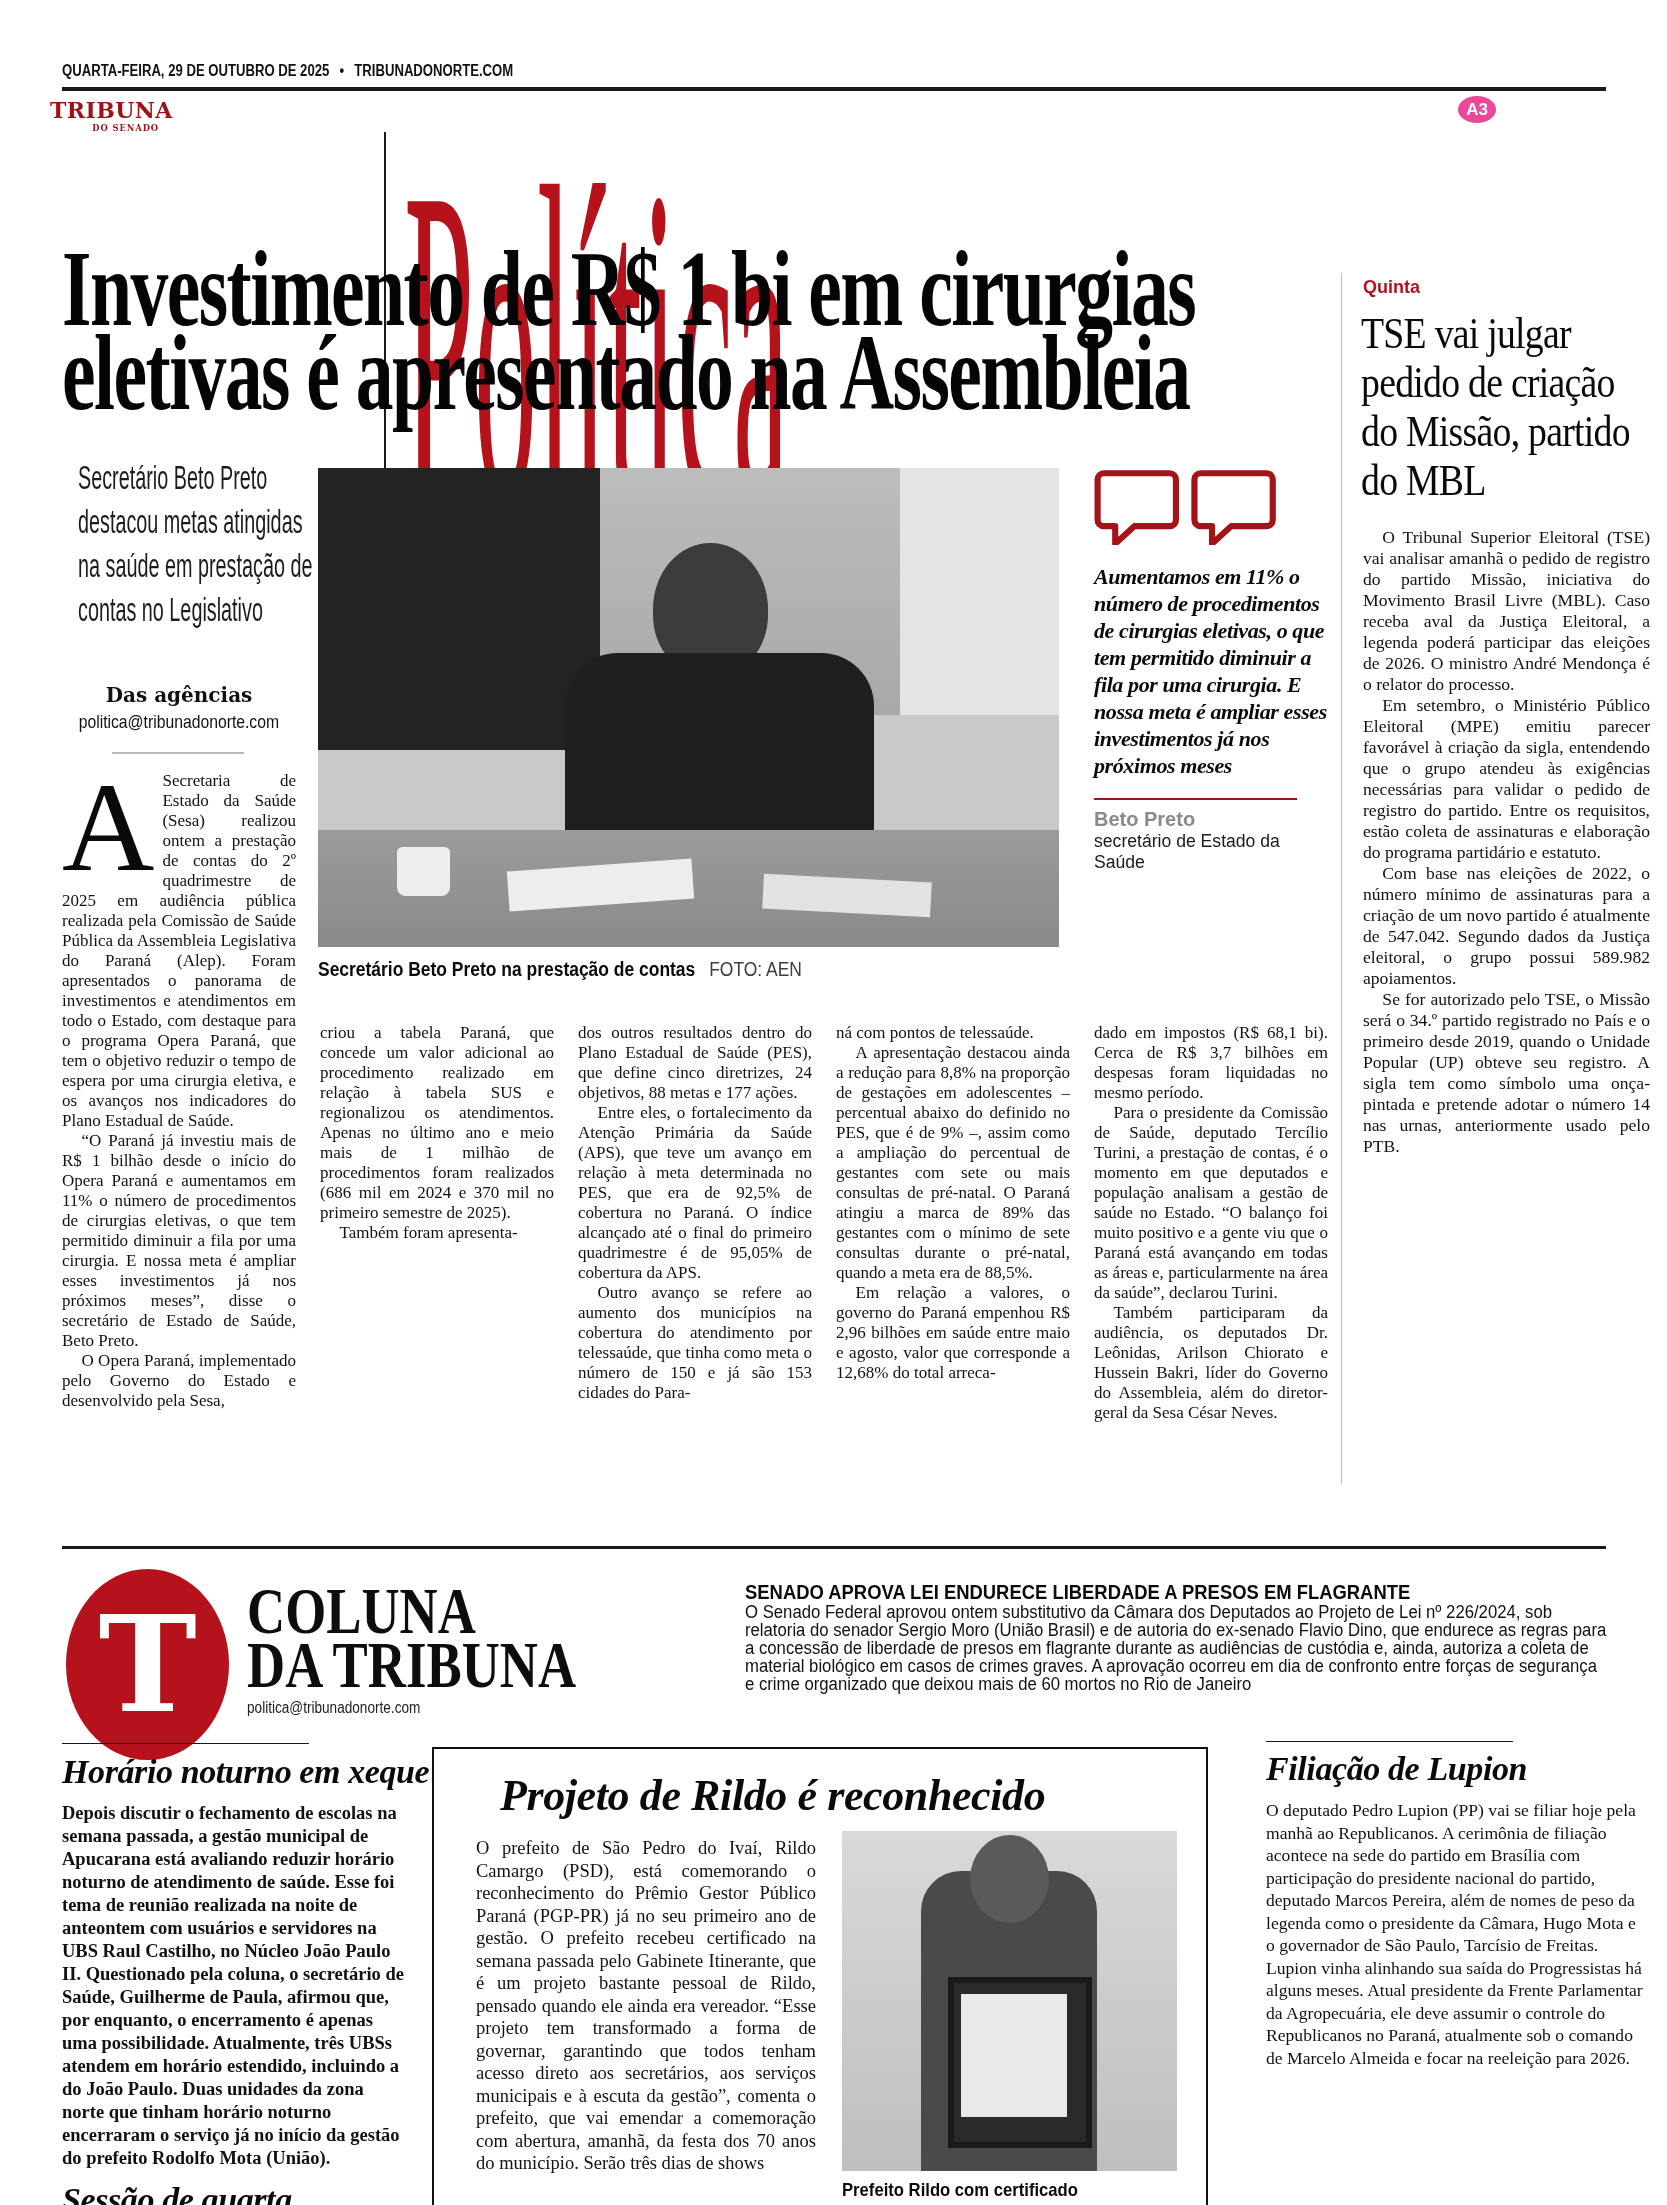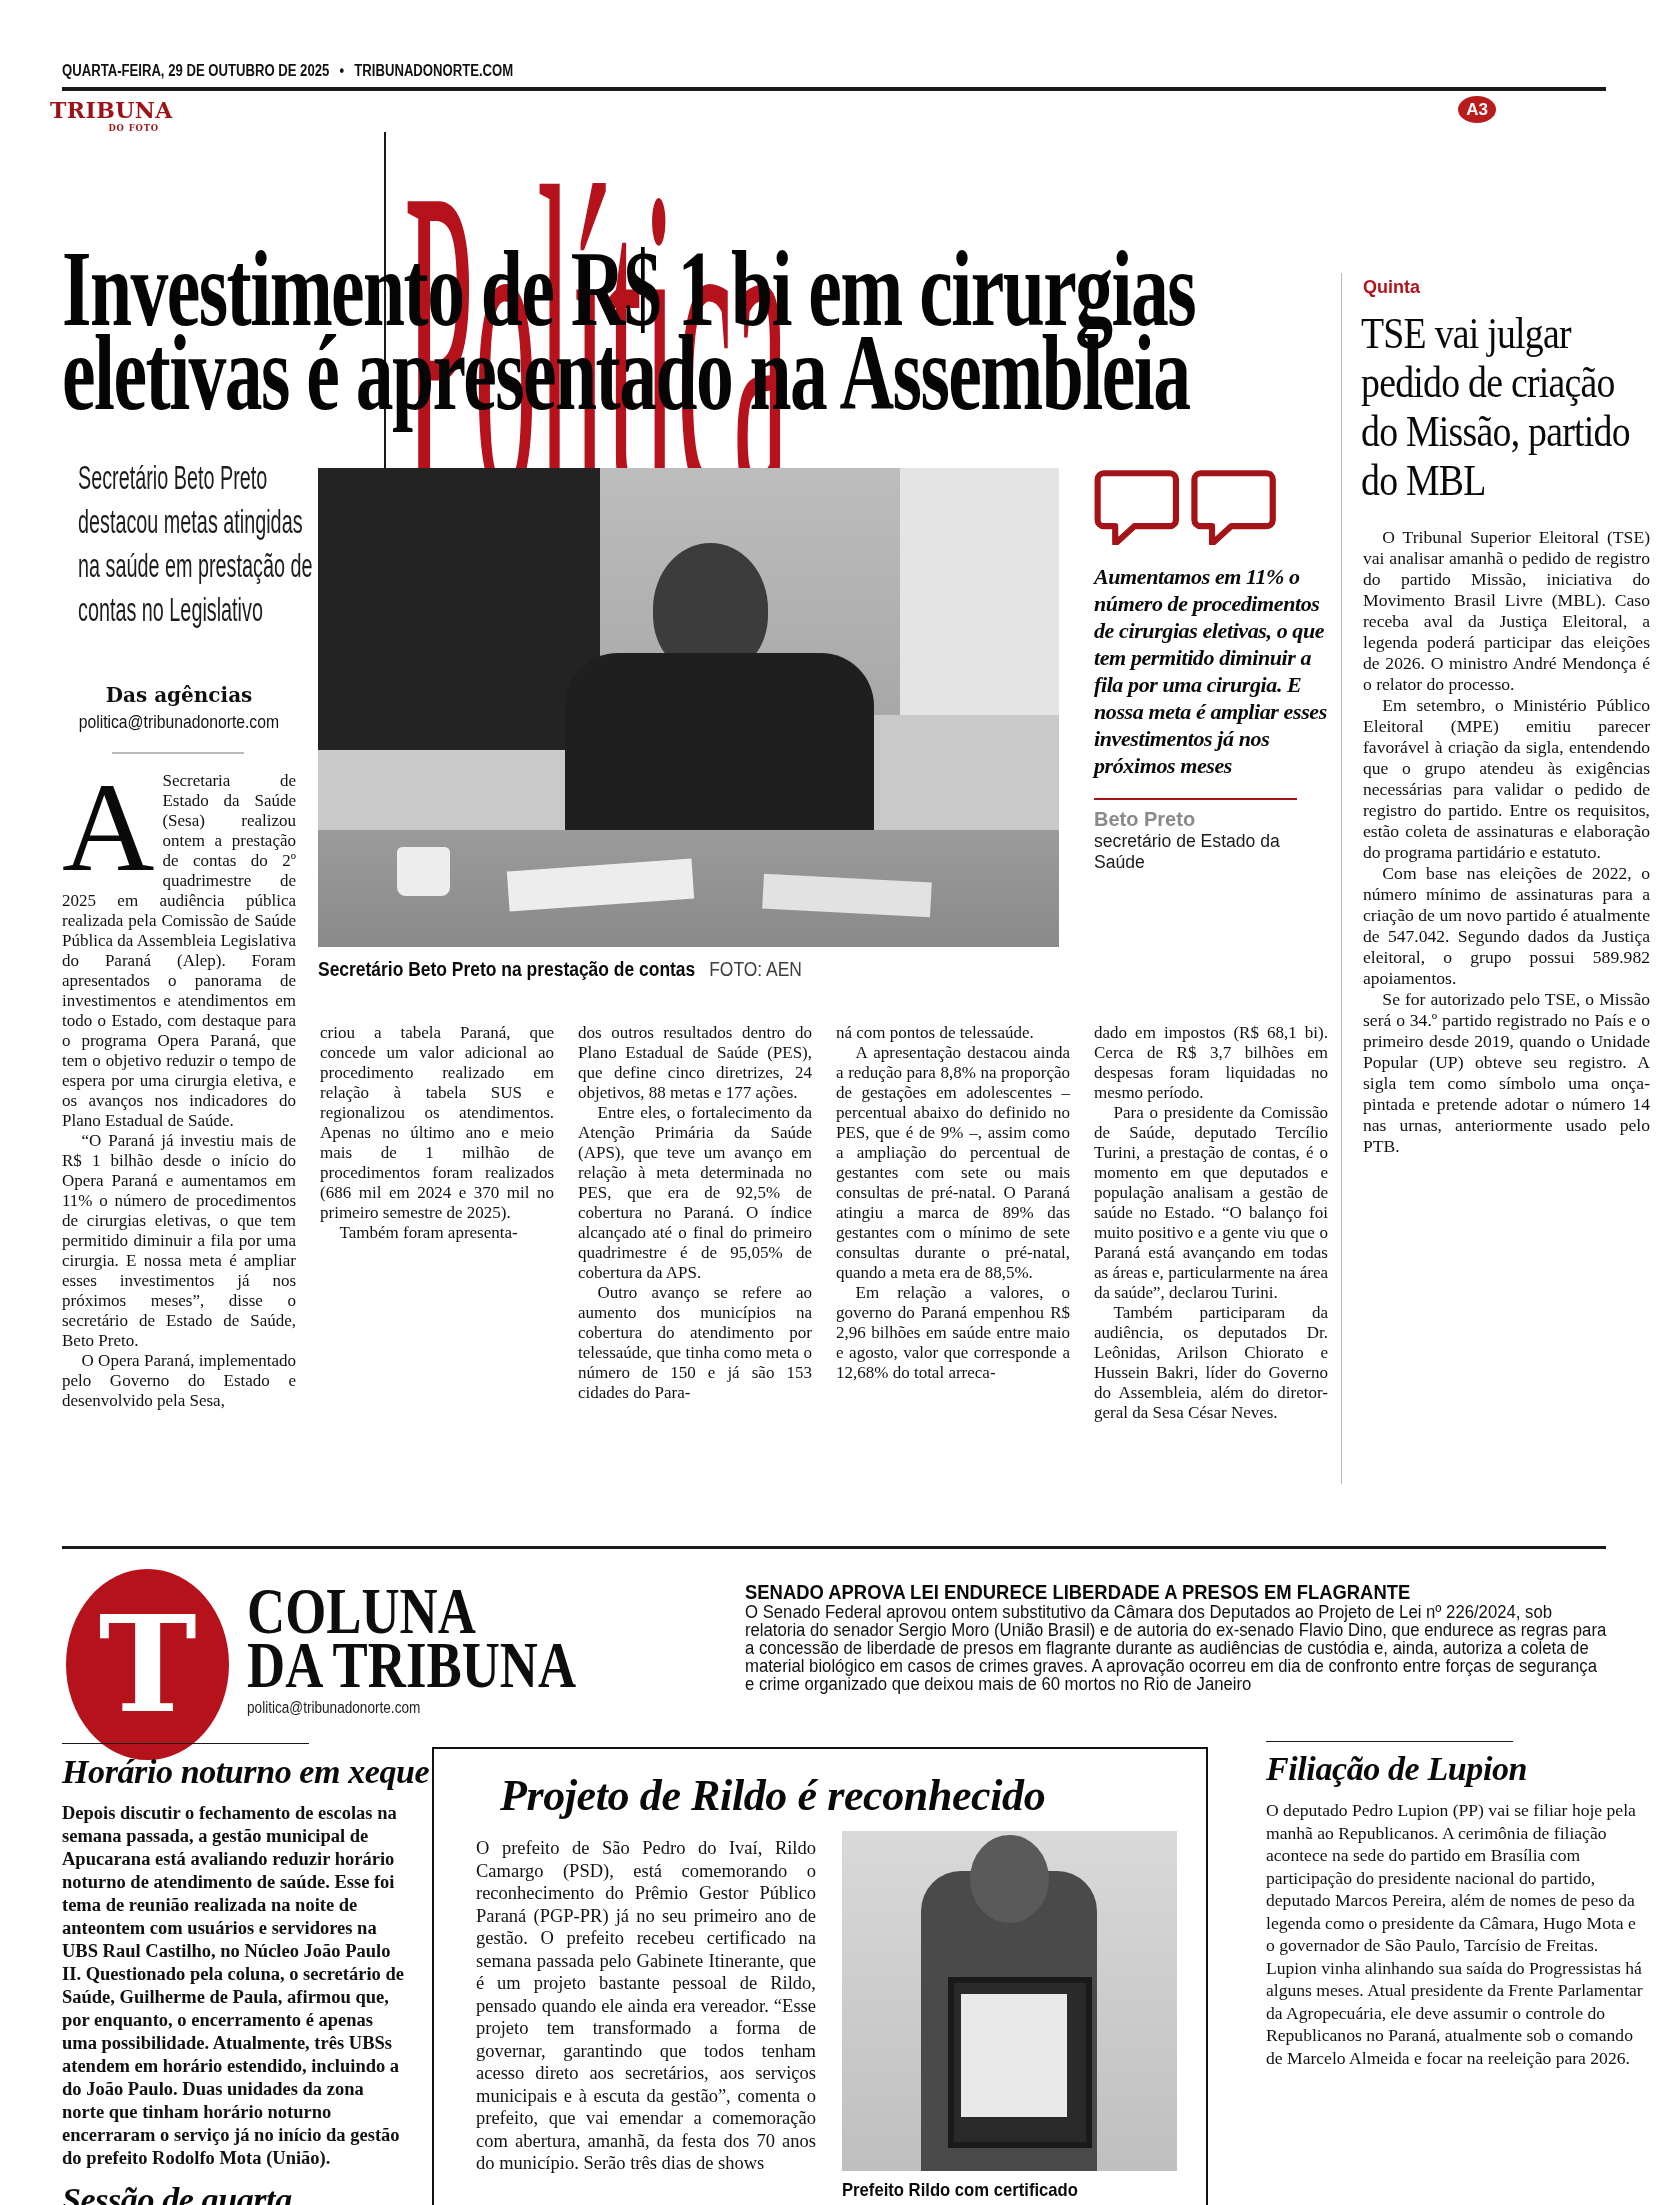--- a/index.html
+++ b/index.html
@@ -31,30 +31,30 @@
   <span class="sq" style="transform:scaleX(0.82);width:1279px;">
     <span>QUARTA-FEIRA, 29 DE OUTUBRO DE 2025</span>
     <span style="padding:0 8px;">•</span>
     <span>TRIBUNADONORTE.COM</span>
   </span>
 </div>
 <div class="abs rule" style="left:62px;top:87px;width:1544px;height:4.4px;"></div>
 
 <div class="abs djs" style="left:50px;top:98px;width:273px;">
   <div style="font-weight:bold;font-size:22px;line-height:25.6px;color:#9c1217;letter-spacing:0.4px;">TRIBUNA</div>
-  <div style="font-weight:bold;font-size:8.4px;line-height:8.8px;color:#9c1217;width:109px;text-align:right;letter-spacing:0.9px;">DO FOTO</div>
+  <div style="font-weight:bold;font-size:8.4px;line-height:8.8px;color:#9c1217;width:109px;text-align:right;letter-spacing:0.9px;">DO SENADO</div>
 </div>
 
 <div class="abs rule" style="left:384px;top:132px;width:2.2px;height:494px;"></div>
 
 <div class="abs" style="left:404px;top:79px;width:1455px;height:551px;overflow:hidden;">
   <span class="sq" style="transform:scaleX(0.28);width:5072px;font-family:'Liberation Serif',serif;font-size:450px;line-height:1.18;color:#b5121b;">Política</span>
 </div>
 
-<div class="abs" style="left:1458px;top:96px;width:38px;height:27px;background:#b91c1c;border-radius:50%;display:flex;align-items:center;justify-content:center;">
+<div class="abs" style="left:1458px;top:96px;width:38px;height:27px;background:#ec4899;border-radius:50%;display:flex;align-items:center;justify-content:center;">
   <span class="sans" style="color:#fff;font-weight:bold;font-size:17px;">A3</span>
 </div>
 
 <div class="abs" style="left:62px;top:247px;width:1323px;height:194px;overflow:hidden;">
   <span class="sq" style="transform:scaleX(0.70);width:1897px;font-family:'Liberation Serif',serif;font-weight:bold;font-size:108px;line-height:0.78;color:#050505;letter-spacing:-2.2px;">
     <span style="display:block;">Investimento de R$ 1 bi em cirurgias</span>
     <span style="display:block;">eletivas é apresentado na Assembleia</span>
   </span>
 </div>
 

